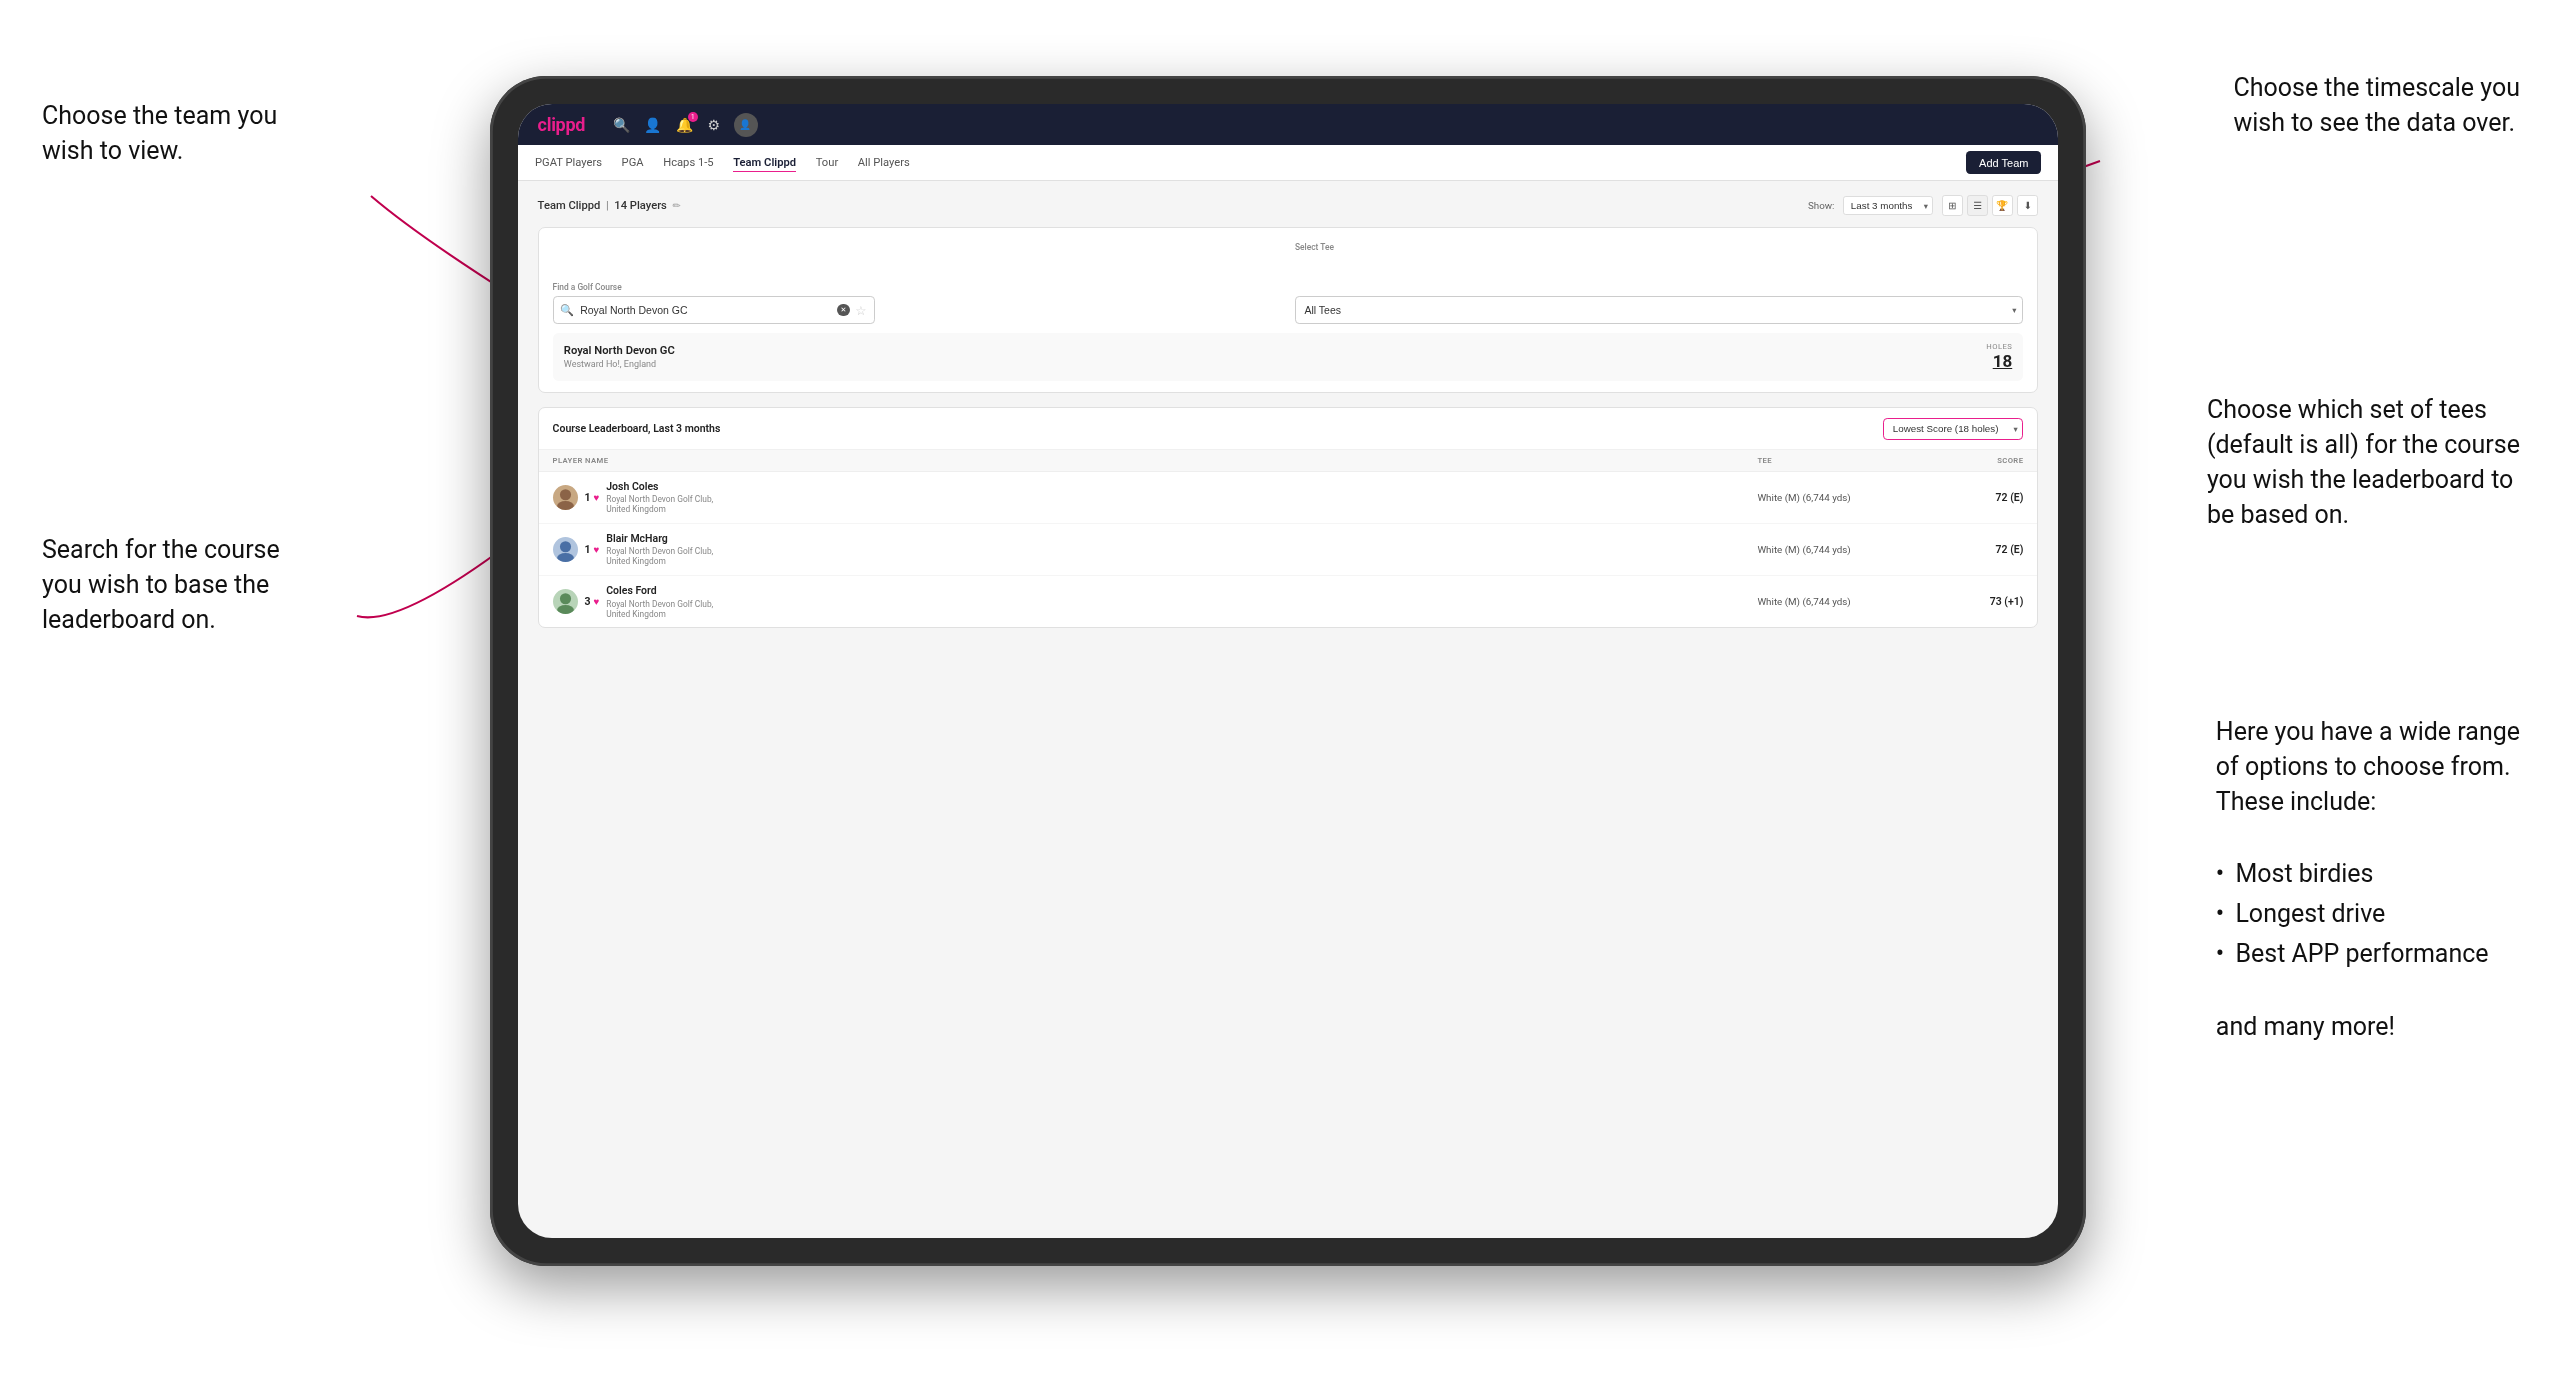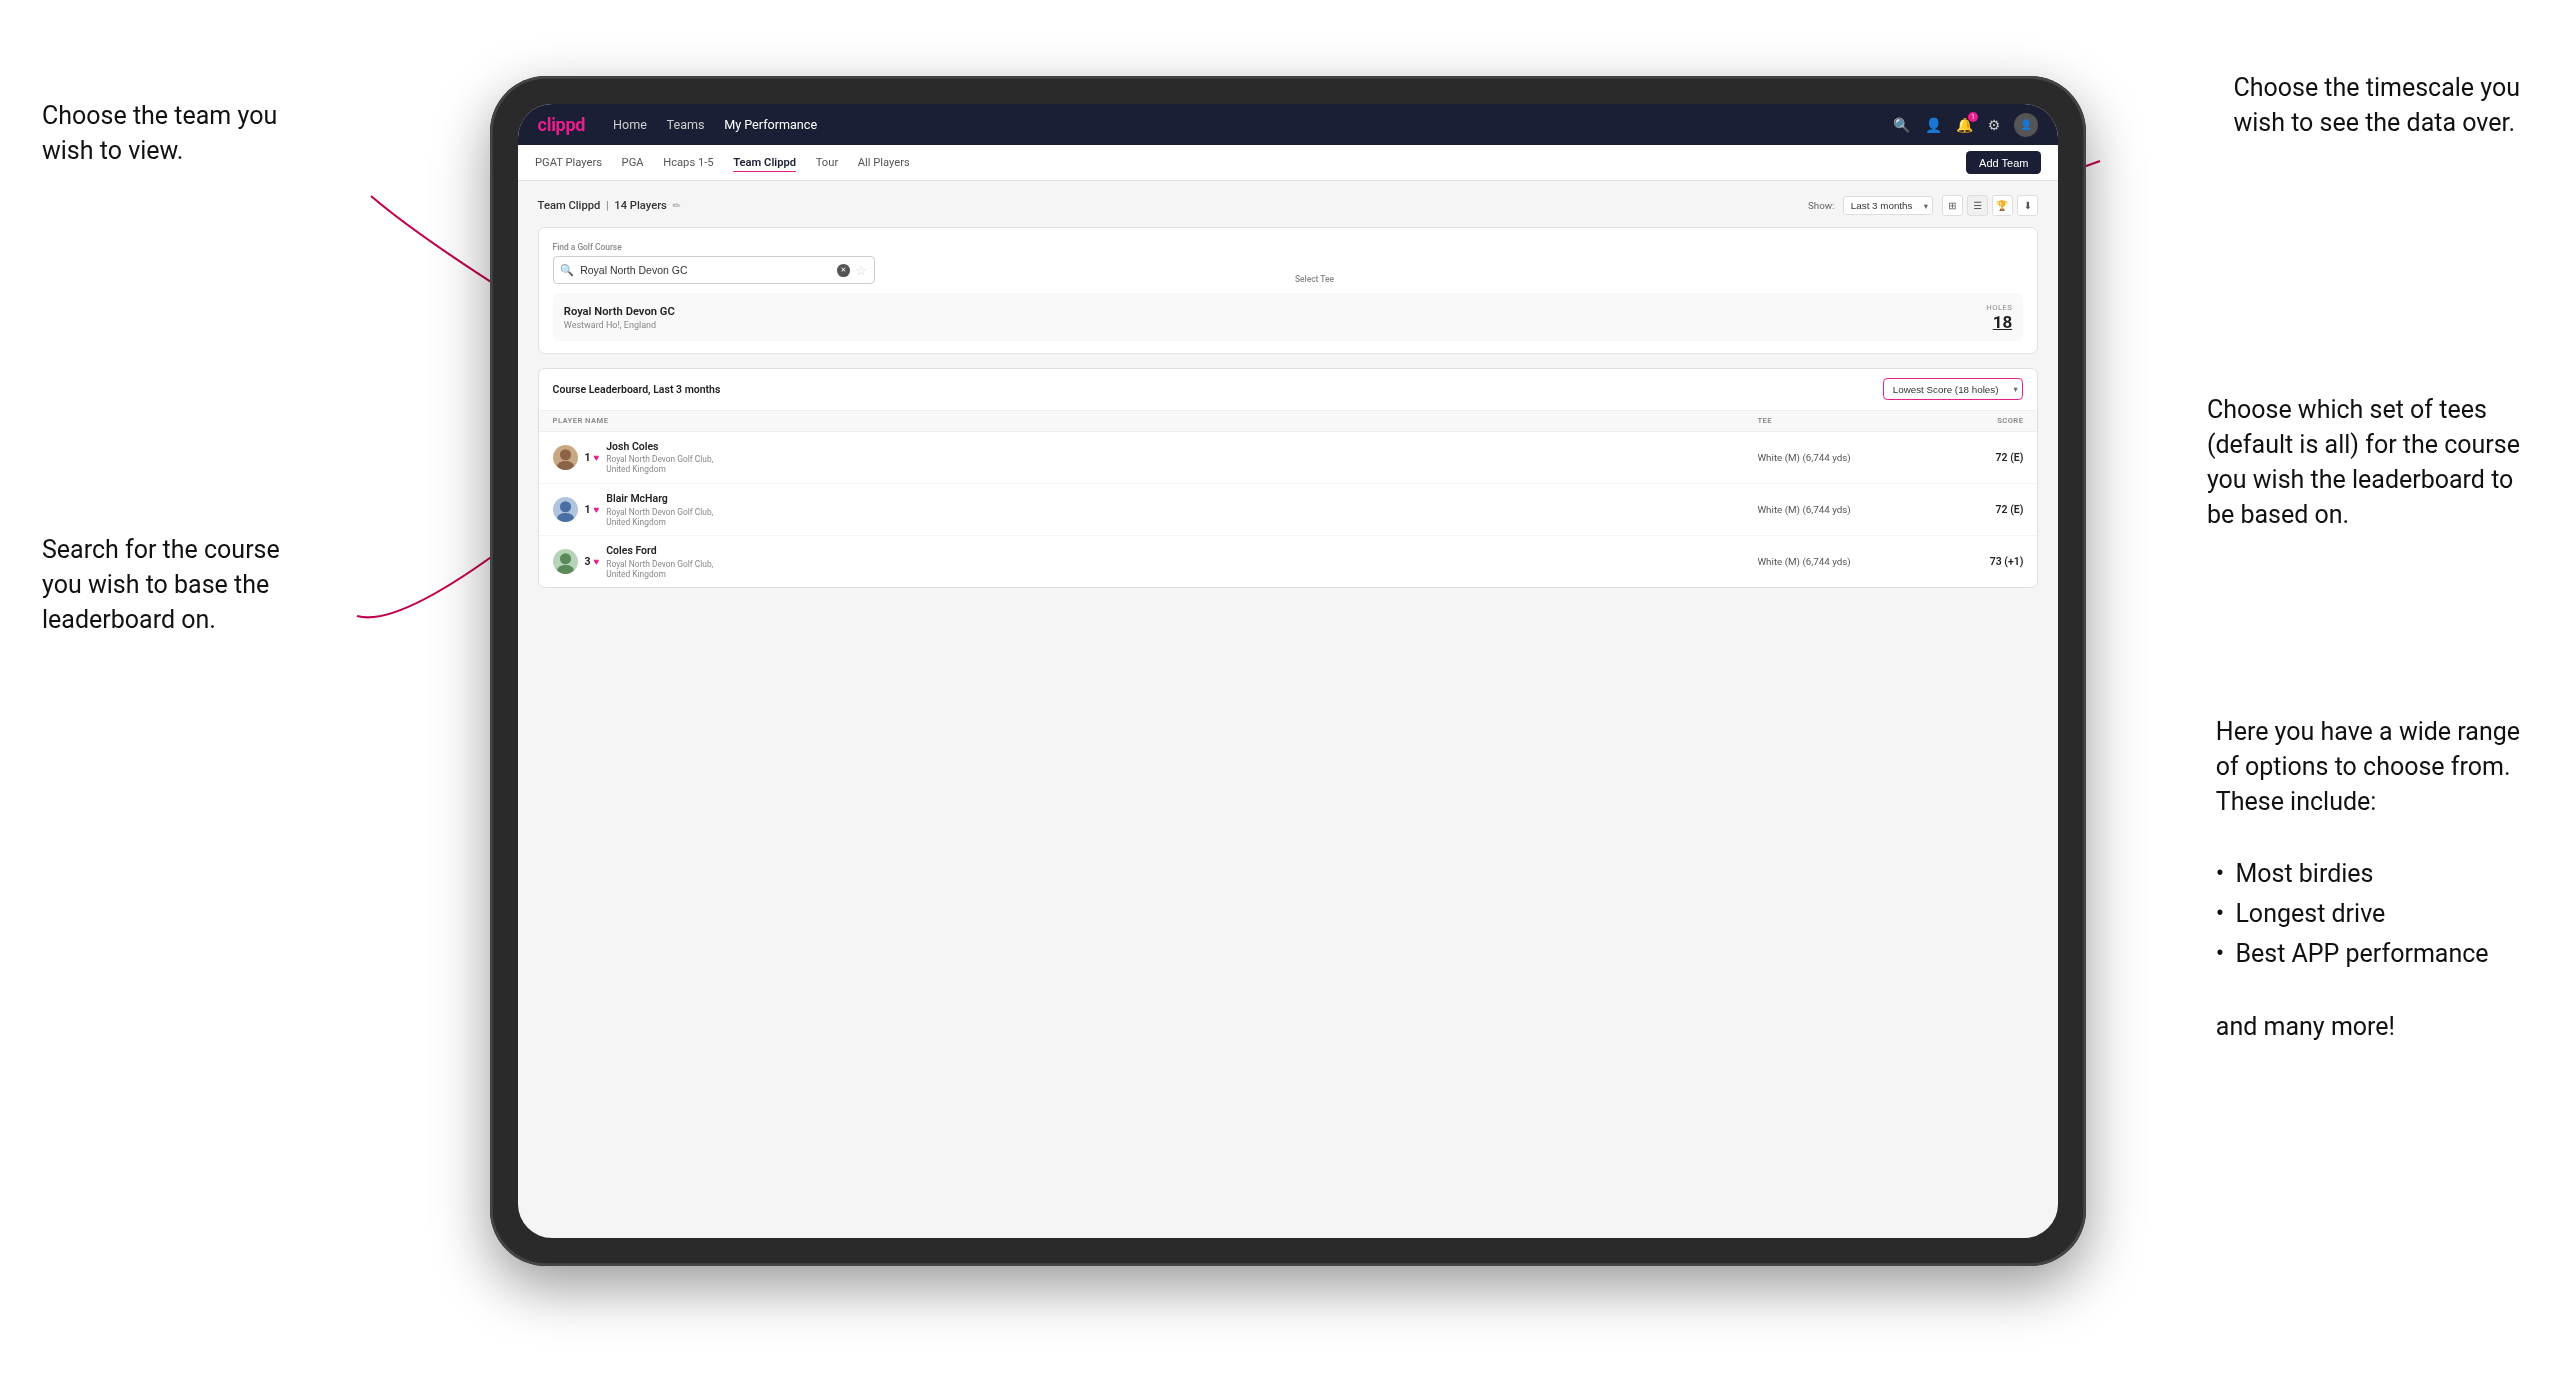--- a/index.html
+++ b/index.html
@@ -643,25 +643,20 @@
 
   <path d="M 2860 1120 Q 2700 1080 2440 1050" stroke="#c0004e" stroke-width="3" fill="none" marker-end="url(#arrowhead)"></path>
 </svg>
 
 <div class="tablet-frame">
   <div class="tablet-screen">
     <div class="app-container">
 
       <nav class="navbar">
         <div class="navbar-logo">clippd</div>
-        <div class="navbar-nav">
-          <a>Home</a>
-          <a>Teams</a>
-          <a class="active">My Performance</a>
-        </div>
         <div class="navbar-actions">
           <span class="navbar-icon">🔍</span>
           <span class="navbar-icon">👤</span>
           <span class="navbar-icon notif-badge">
             🔔<span class="badge">1</span>
           </span>
           <span class="navbar-icon">⚙</span>
           <div class="navbar-avatar">👤</div>
         </div>
       </nav>
@@ -711,20 +706,28 @@
               <label>Find a Golf Course</label>
               <div class="search-input-wrapper">
                 <span style="color:#aaa;">🔍</span>
                 <input type="text" value="Royal North Devon GC" style="">
                 <button class="search-clear-btn">✕</button>
                 <button class="star-btn">☆</button>
               </div>
             </div>
             <div class="form-group tee-select-group" style="width:210px;gap:44px;">
               <label>Select Tee</label>
+              <div class="tee-dropdown-wrapper">
+                <select>
+                  <option>All Tees</option>
+                  <option>White</option>
+                  <option>Yellow</option>
+                  <option>Red</option>
+                </select>
+              </div>
             </div>
           </div>
 
           <div class="course-result">
             <div>
               <div class="course-name">Royal North Devon GC</div>
               <div class="course-location">Westward Ho!, England</div>
             </div>
             <div class="holes-badge">
               <div class="holes-label">Holes</div>

